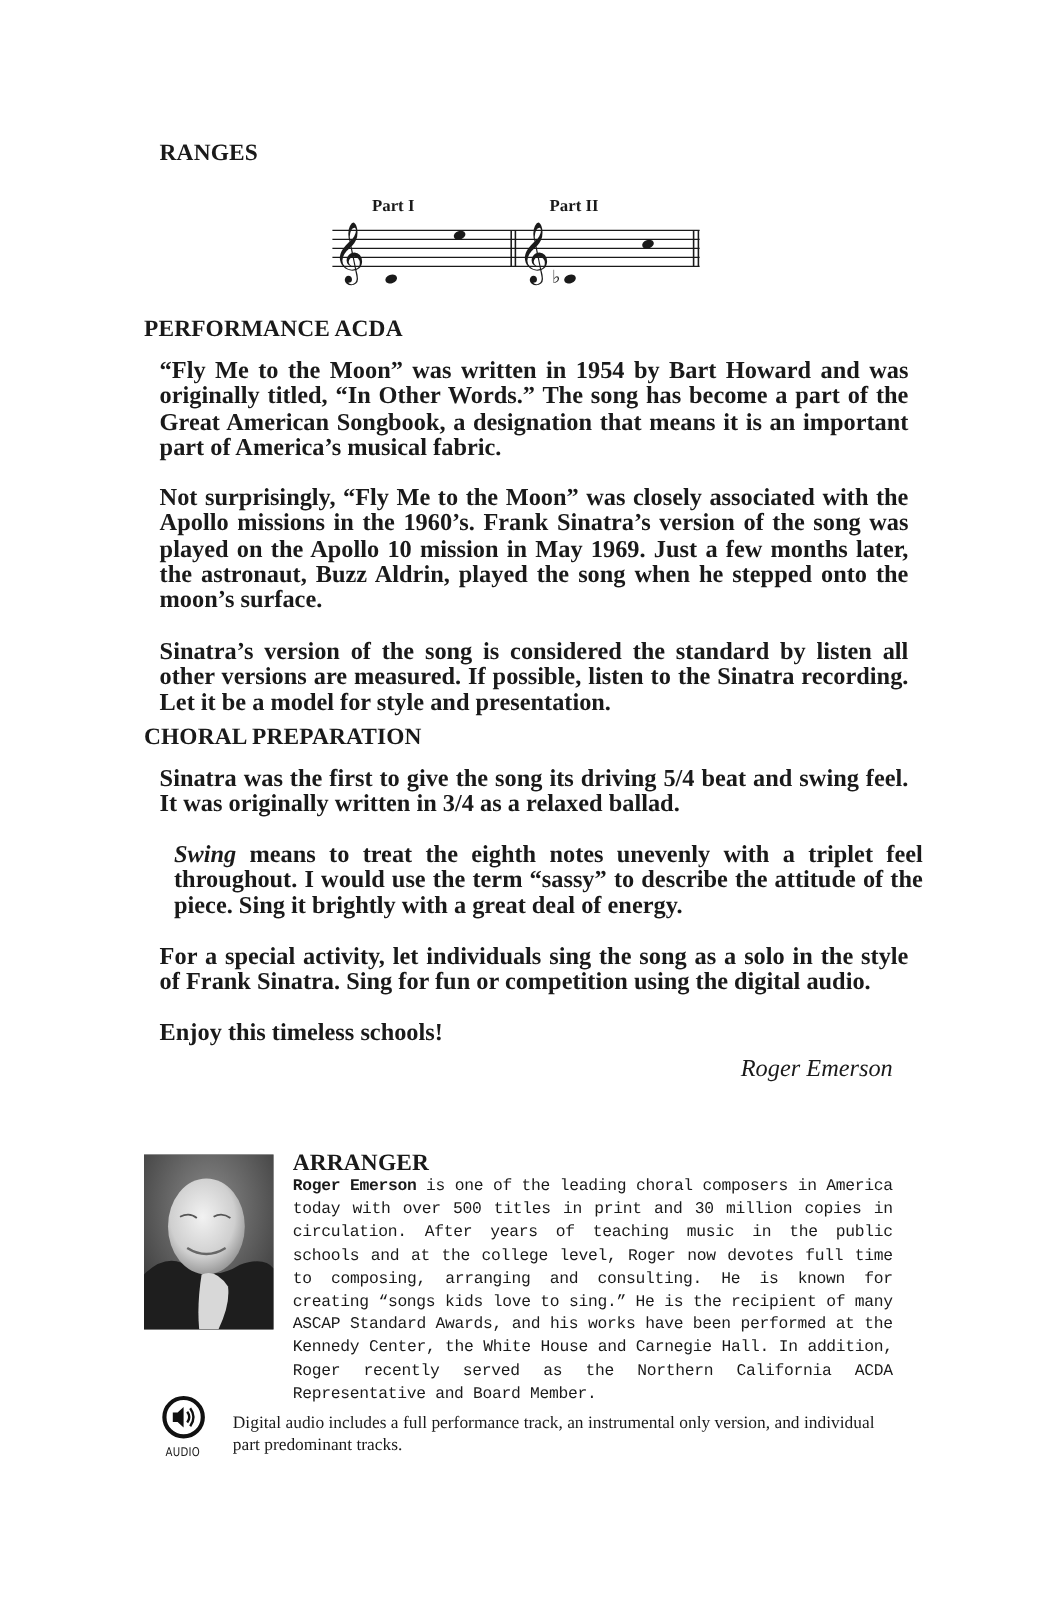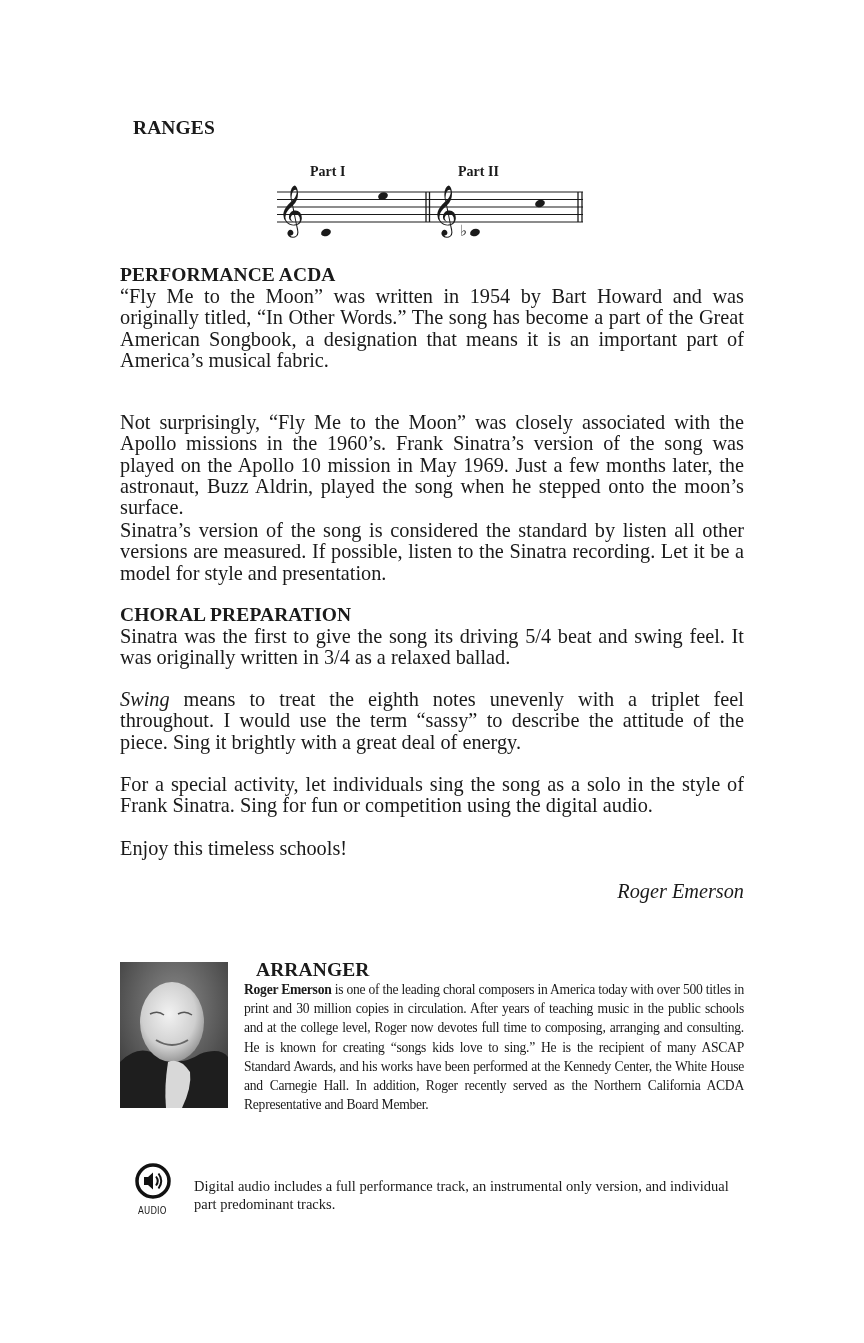--- a/index.html
+++ b/index.html
@@ -1,34 +1,34 @@
 <!DOCTYPE html>
 <html><head>
 <meta charset="utf-8">
 <style>
   html, body { margin: 0; padding: 0; background: #ffffff; }
   body { width: 864px; height: 1343px; position: relative; overflow: hidden; color: #1a1a1a; }
   .page { position: absolute; left: 120px; width: 624px; top: 0; }
   .heading { font-family: "Liberation Serif", serif; font-weight: bold; font-size: 19.5px; letter-spacing: 0.1px; margin: 0; line-height: 22px; }
-  .para { font-family: "Liberation Serif", serif; font-size: 20.3px; line-height: 21.3px; text-align: justify; margin: 0; }
+  .para { font-family: "Liberation Serif", serif; font-size: 20.3px; line-height: 21.3px; text-align: justify; margin: 13px; font-weight: bold; }
   #ranges-heading { position: absolute; top: 117px; left: 13px; }
   #staff { position: absolute; left: 150px; top: 155px; width: 320px; height: 90px; }
   #perf-heading { position: absolute; top: 264px; left: 0; }
   #perf-p1 { position: absolute; top: 286px; left: 0; width: 624px; }
-  #perf-p2 { position: absolute; top: 412px; left: 0; width: 624px; }
+  #perf-p2 { position: absolute; top: 392px; left: 0; width: 624px; }
   #perf-p3 { position: absolute; top: 520px; left: 0; width: 624px; }
   #choral-heading { position: absolute; top: 604px; left: 0; }
   #choral-p1 { position: absolute; top: 626px; left: 0; width: 624px; }
-  #choral-p2 { position: absolute; top: 689px; left: 0; width: 624px; }
+  #choral-p2 { position: absolute; top: 689px; left: 12px; width: 624px; }
   #choral-p3 { position: absolute; top: 774px; left: 0; width: 624px; }
   #choral-p4 { position: absolute; top: 838px; left: 0; width: 624px; }
   #signature { position: absolute; top: 880px; right: 0; font-style: italic; font-family: "Liberation Serif", serif; font-size: 20.3px; }
   #photo { position: absolute; left: 0; top: 962px; width: 108px; height: 146px; background: #555; overflow: hidden; }
-  #arranger-heading { position: absolute; top: 959px; left: 124px; font-size: 19.5px; margin-left: 12px; }
-  #arranger-bio { position: absolute; top: 980px; left: 124px; width: 500px; font-family: Liberation Serif, serif; font-size: 13.6px; line-height: 19.2px; text-align: justify; margin: 0; letter-spacing: -0.25px; word-spacing: 0px; }
+  #arranger-heading { position: absolute; top: 959px; left: 124px; font-size: 19.5px; }
+  #arranger-bio { position: absolute; top: 980px; left: 124px; width: 500px; font-family: Liberation Mono, monospace; font-size: 13.6px; line-height: 19.2px; text-align: justify; margin: 0; letter-spacing: -0.25px; word-spacing: 0px; }
   #arranger-bio b { font-weight: bold; }
   #audio-icon-wrap { position: absolute; left: 14px; top: 1162px; width: 44px; height: 60px; }
   #audio-label { position: absolute; left: 18px; top: 1205px; font-family: "DejaVu Sans", sans-serif; font-size: 10px; letter-spacing: 0.2px; transform: scaleX(0.85); transform-origin: left; }
   #audio-note { position: absolute; left: 63px; top: 1166px; width: 540px; font-family: "Liberation Serif", serif; font-size: 14.5px; line-height: 18px; margin: 11px; }
 </style>
 </head>
 <body>
 
 <div class="page">
 

